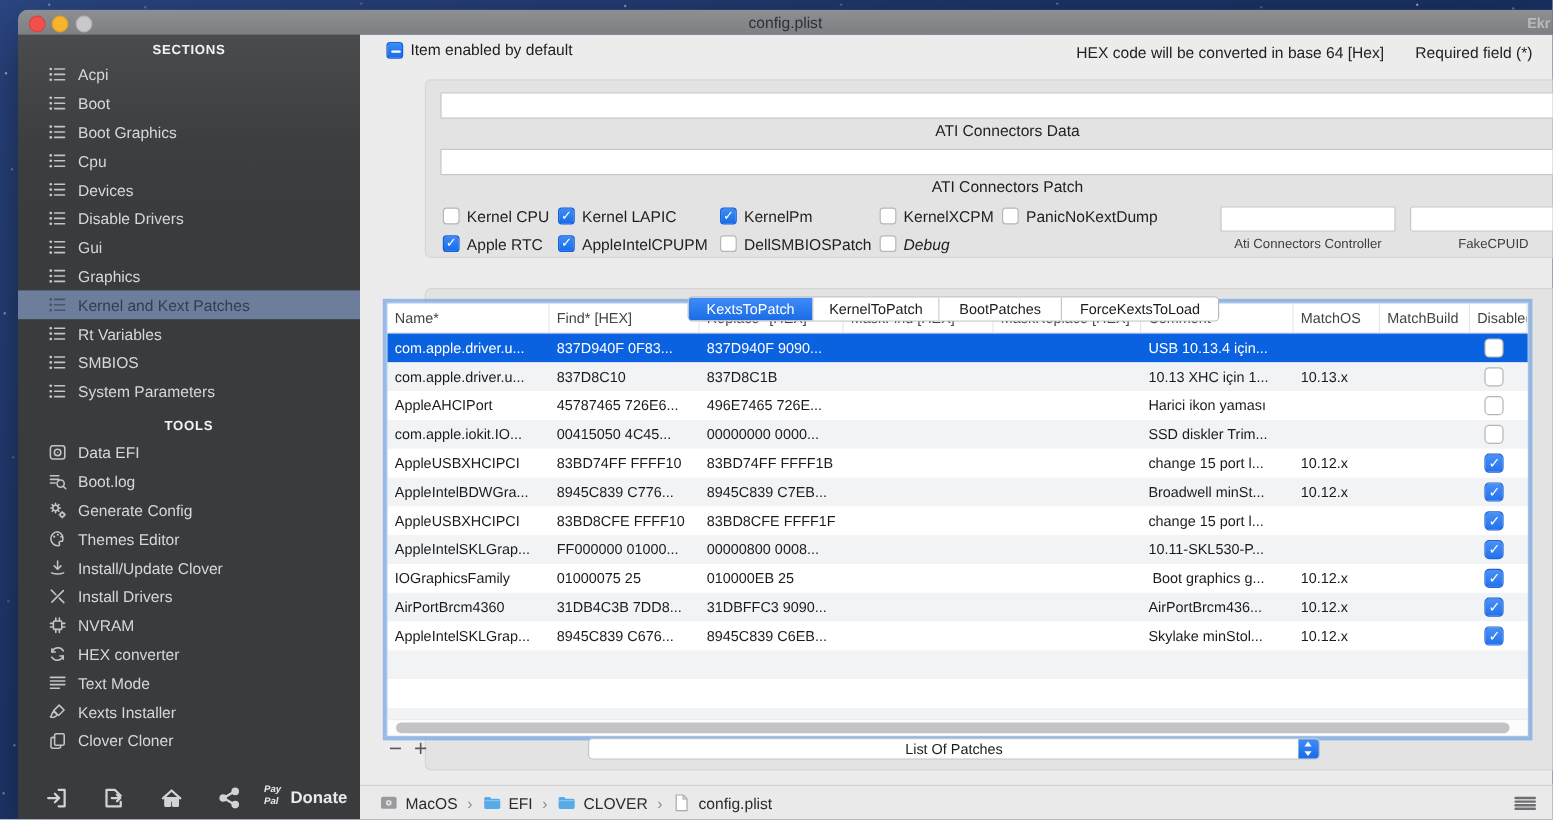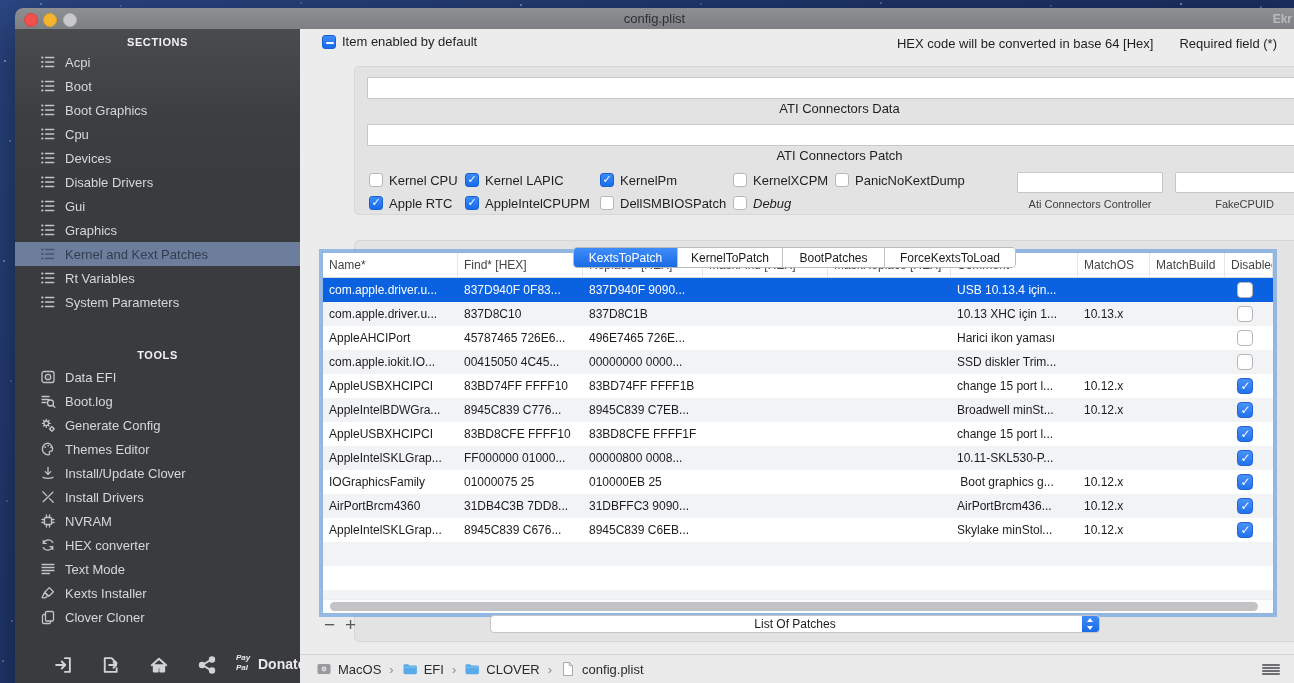--- a/index.html
+++ b/index.html
@@ -30,21 +30,21 @@
   #sections-header{top:7px;}
   #tools-header{top:320px;}
   .side-list{position:absolute;left:0;width:100%;}
   #sections-list{top:21px;}
   #tools-list{top:336px;}
   .side-item{position:relative;height:24px;display:flex;align-items:center;padding-left:25px;
     font-size:13px;color:#d6d7d9;cursor:default;box-sizing:border-box;}
   .side-item .icon{width:16px;height:16px;margin-right:9px;color:#c3c4c6;flex:0 0 16px;}
   .side-item.selected{background:#6d7d9c;color:#333d51;}
   .side-item.selected .icon{color:#49536b;}
-  #side-footer{position:absolute;left:16px;bottom:0;width:100%;height:36px;display:flex;align-items:center;}
+  #side-footer{position:absolute;left:0;bottom:0;width:100%;height:36px;display:flex;align-items:center;}
   .side-foot-ic{position:absolute;width:20px;height:20px;color:#d2d3d5;top:8px;}
   #paypal-badge{position:absolute;left:205px;top:6px;font-size:8px;font-style:italic;font-weight:bold;
     color:#e8e9eb;line-height:10px;white-space:pre-line;}
   #donate-label{position:absolute;left:227px;top:9px;font-size:14px;font-weight:bold;color:#e8e9eb;}
   .icon svg{display:block;width:100%;height:100%;}
 
   
   #main{position:absolute;left:285px;top:21px;width:994px;height:654px;background:#ececed;}
 
   #topbar{position:absolute;left:0;top:0;width:100%;height:26px;}
@@ -247,20 +247,29 @@
             <span>Kernel and Kext Patches</span>
           </div>
           <div class="side-item">
             <span class="icon">
               <svg viewBox="0 0 16 16" fill="none" stroke="currentColor" stroke-width="1.3" stroke-linecap="round" stroke-linejoin="round">
                 <path d="M2.2 3.5h.2M2.2 8h.2M2.2 12.5h.2" stroke-width="2.2"></path>
                 <path d="M5.5 3.5h8.3M5.5 8h8.3M5.5 12.5h8.3"></path>
               </svg>
             </span>
             <span>Rt Variables</span>
+          </div>
+          <div class="side-item">
+            <span class="icon">
+              <svg viewBox="0 0 16 16" fill="none" stroke="currentColor" stroke-width="1.3" stroke-linecap="round" stroke-linejoin="round">
+                <path d="M2.2 3.5h.2M2.2 8h.2M2.2 12.5h.2" stroke-width="2.2"></path>
+                <path d="M5.5 3.5h8.3M5.5 8h8.3M5.5 12.5h8.3"></path>
+              </svg>
+            </span>
+            <span>SMBIOS</span>
           </div>
           <div class="side-item">
             <span class="icon">
               <svg viewBox="0 0 16 16" fill="none" stroke="currentColor" stroke-width="1.3" stroke-linecap="round" stroke-linejoin="round">
                 <path d="M2.2 3.5h.2M2.2 8h.2M2.2 12.5h.2" stroke-width="2.2"></path>
                 <path d="M5.5 3.5h8.3M5.5 8h8.3M5.5 12.5h8.3"></path>
               </svg>
             </span>
             <span>System Parameters</span>
           </div>

